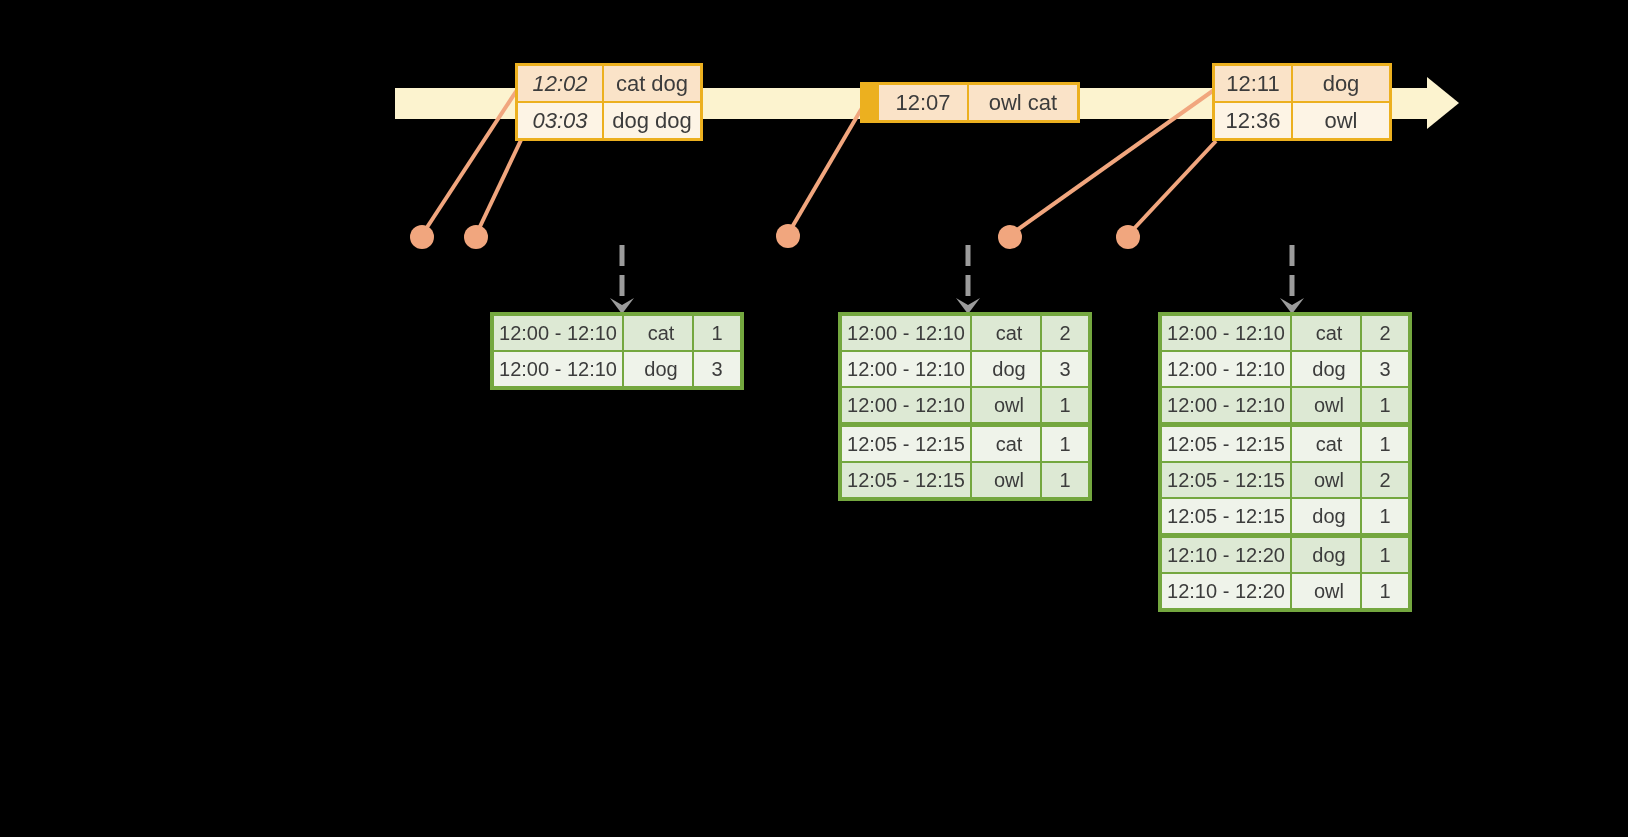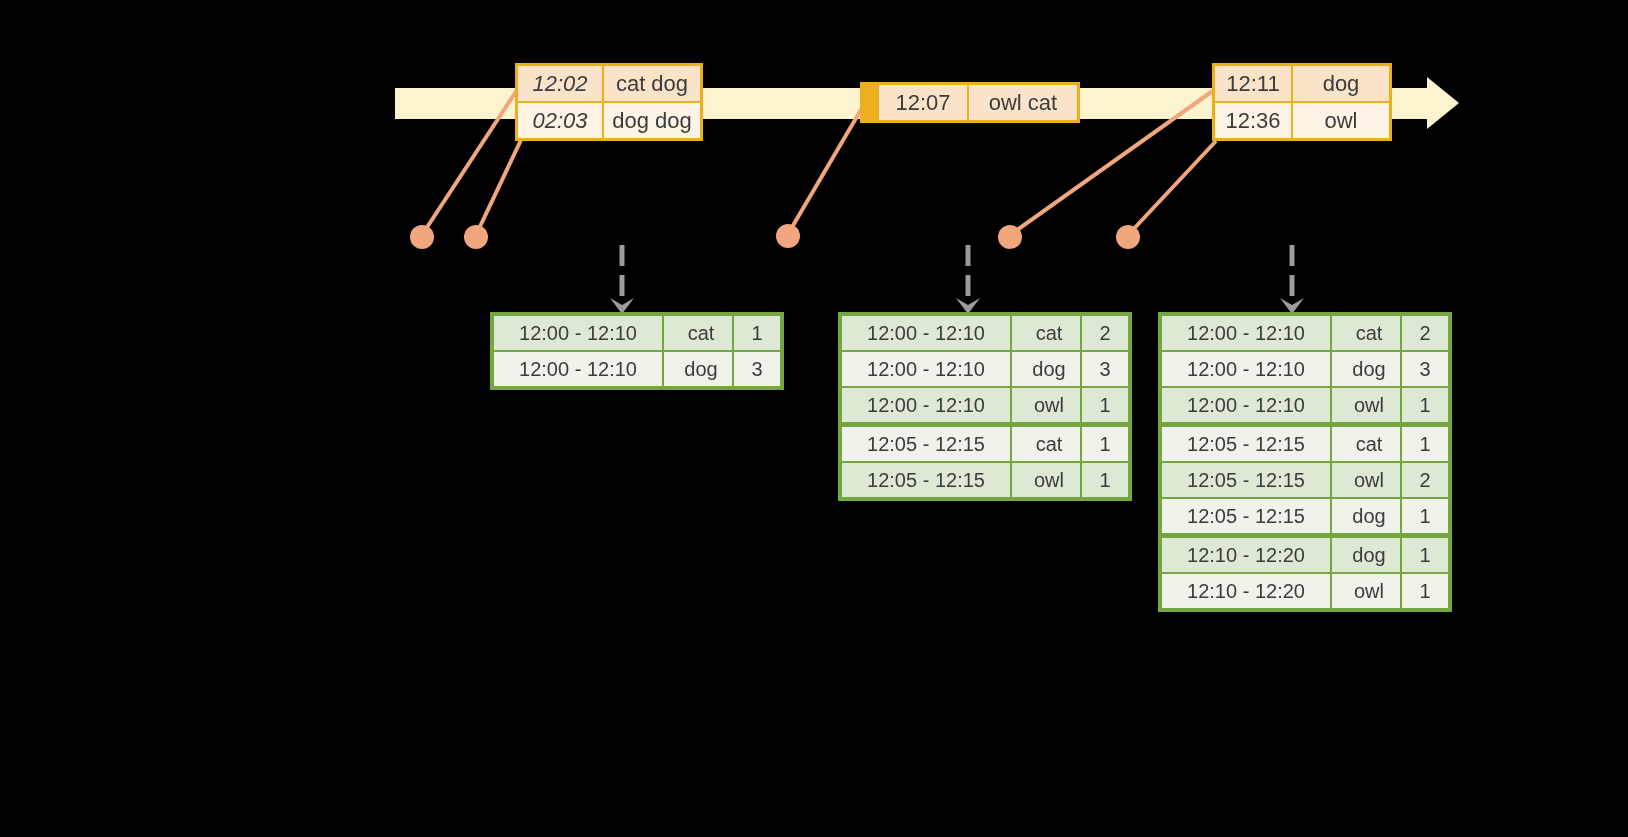--- a/index.html
+++ b/index.html
@@ -29,21 +29,21 @@
 
   
   .rt{position:absolute;z-index:3;border:4px solid #74A73F;background:#74A73F;}
   .rt-row{display:flex;}
   .rt-row + .rt-row{margin-top:2px;}
   .rt-row.group-start{margin-top:5px;}
   .rt-cell{height:34px;line-height:34px;text-align:center;font-size:20px;}
   .rt-cell + .rt-cell{margin-left:2px;}
   .rt-row.sage .rt-cell{background:#DDE9D4;}
   .rt-row.pale .rt-cell{background:#EFF3EA;}
-  .c-window{width:168px;} .c-word{width:62px;padding-left:6px;} .c-count{width:46px;}
+  .c-window{width:128px;} .c-word{width:62px;padding-left:6px;} .c-count{width:46px;}
   .rt1{left:490px;top:312px;}
   .rt2{left:838px;top:312px;}
   .rt3{left:1158px;top:312px;}
 </style>
 </head>
 <body>
 
 <div class="canvas">
 
   <div class="band"></div>
@@ -76,21 +76,21 @@
       <path d="M1280 298 L1292 314 L1304 298 L1292 305 Z" fill="#9C9C9C"></path>
     </g>
   </svg>
 
   <div class="et et1">
       <div class="et-row peach">
         <div class="et-cell c-time">12:02</div>
         <div class="et-cell c-words">cat dog</div>
       </div>
       <div class="et-row cream">
-        <div class="et-cell c-time">02:03</div>
+        <div class="et-cell c-time">03:03</div>
         <div class="et-cell c-words">dog dog</div>
       </div>
     </div>
   <div class="et et2">
       <div class="et-row peach">
         <div class="et-cell c-time">12:07</div>
         <div class="et-cell c-words">owl cat</div>
       </div>
     </div>
   <div class="et et3">

